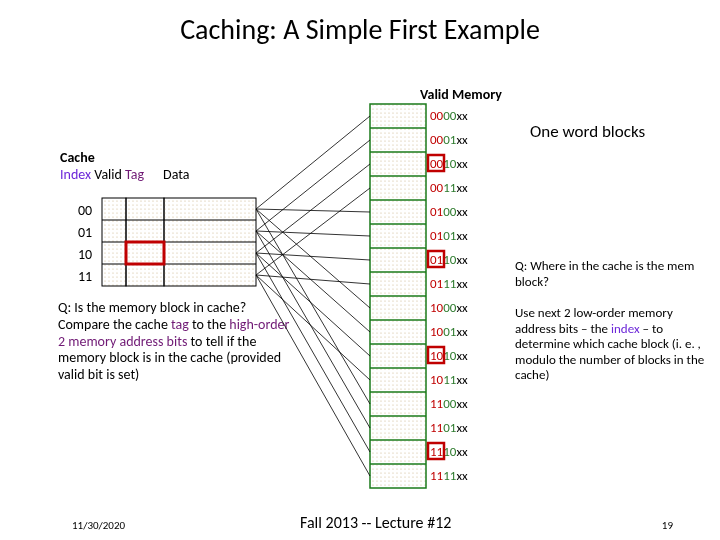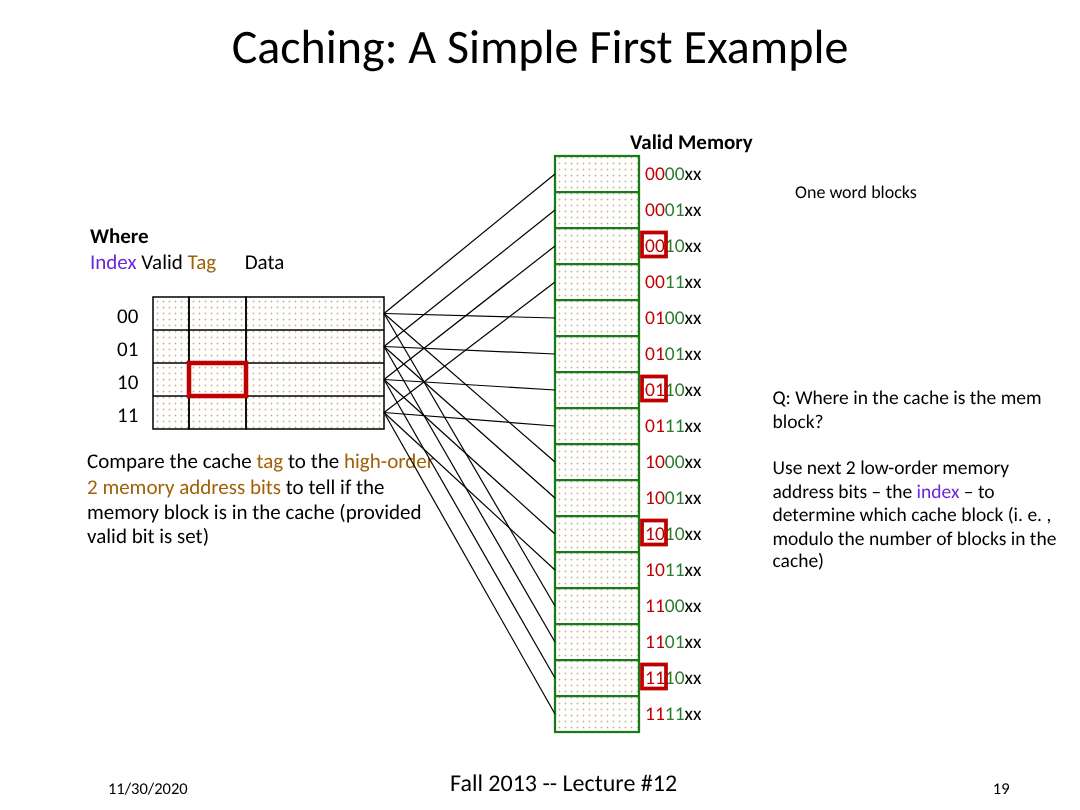--- a/index.html
+++ b/index.html
@@ -1,41 +1,41 @@
 <!DOCTYPE html>
 <html><head>
 <meta charset="utf-8">
 <style>
   * { box-sizing: border-box; margin: 0; padding: 0; }
   body { font-family: Calibri, Arial, sans-serif; width: 720px; height: 540px; position: relative; background: #fff; }
-  .title { font-size: 32px; text-align: center; padding-top: 12px; font-weight: 400; }
+  .title { font-size: 28px; text-align: center; padding-top: 12px; font-weight: 400; }
   .mainmem-label { position: absolute; top: 86px; left: 420px; font-weight: bold; font-size: 14px; }
   .cache-labels { position: absolute; top: 150px; left: 60px; font-size: 14px; line-height: 1.2; }
   .cache-labels .bold { font-weight: bold; }
   .idx-labels { position: absolute; top: 200px; left: 78px; font-size: 14px; line-height: 22px; }
   .question1 { position: absolute; top: 300px; left: 58px; width: 240px; font-size: 14px; line-height: 1.2; }
-  .note1 { position: absolute; top: 122px; left: 530px; width: 180px; font-size: 12px; line-height: 1.2; }
+  .note1 { position: absolute; top: 122px; left: 530px; width: 180px; font-size: 17px; line-height: 1.2; }
   .question2 { position: absolute; top: 258px; left: 515px; width: 200px; font-size: 13px; line-height: 1.2; }
   .note2 { position: absolute; top: 305px; left: 515px; width: 200px; font-size: 13px; line-height: 1.2; }
   .footer-date { position: absolute; bottom: 8px; left: 72px; font-size: 11px; }
   .footer-center { position: absolute; bottom: 8px; left: 300px; font-size: 16px; }
   .footer-page { position: absolute; bottom: 8px; right: 47px; font-size: 11px; }
-  .tag-red { color: #a16207; }
+  .tag-red { color: #701a75; }
   .idx-grn { color: #6d28d9; }
   svg.diagram { position: absolute; top: 0; left: 0; }
   .mem-addr { font-size: 13px; font-family: Calibri, Arial, sans-serif; }
 </style>
 </head>
 <body>
 
 <div class="title">Caching:  A Simple First Example</div>
 <div class="mainmem-label">Valid Memory</div>
 
 <div class="cache-labels">
-  <span class="bold">Where</span><br>
+  <span class="bold">Cache</span><br>
   <span class="idx-grn">Index</span>
   <span>Valid</span>
   <span class="tag-red">Tag</span>
   &nbsp;&nbsp;&nbsp;&nbsp;
   <span>Data</span>
 </div>
 
 <div class="idx-labels">
   <div>00</div>
   <div>01</div>
@@ -48,20 +48,21 @@
 </div>
 
 <div class="question2">
   <div>Q: Where in the cache is the mem block?</div>
 </div>
 <div class="note2">
   <span>Use next 2 low-order memory address bits – the </span><span class="idx-grn">index</span><span> – to determine which cache block (i. e. , modulo the number of blocks in the cache)</span>
 </div>
 
 <div class="question1">
+  <div>Q: Is the memory block in cache?</div>
   <span>Compare the cache </span><span class="tag-red">tag</span><span> to the </span><span class="tag-red">high-order 2 memory address bits</span><span> to tell if the memory block is in the cache (provided valid bit is set)</span>
 </div>
 
 <div class="footer-date">11/30/2020</div>
 <div class="footer-center">Fall 2013 -- Lecture #12</div>
 <div class="footer-page">19</div>
 
 <svg class="diagram" width="720" height="540">
   <defs>
     <pattern id="dots" width="4" height="4" patternUnits="userSpaceOnUse">

